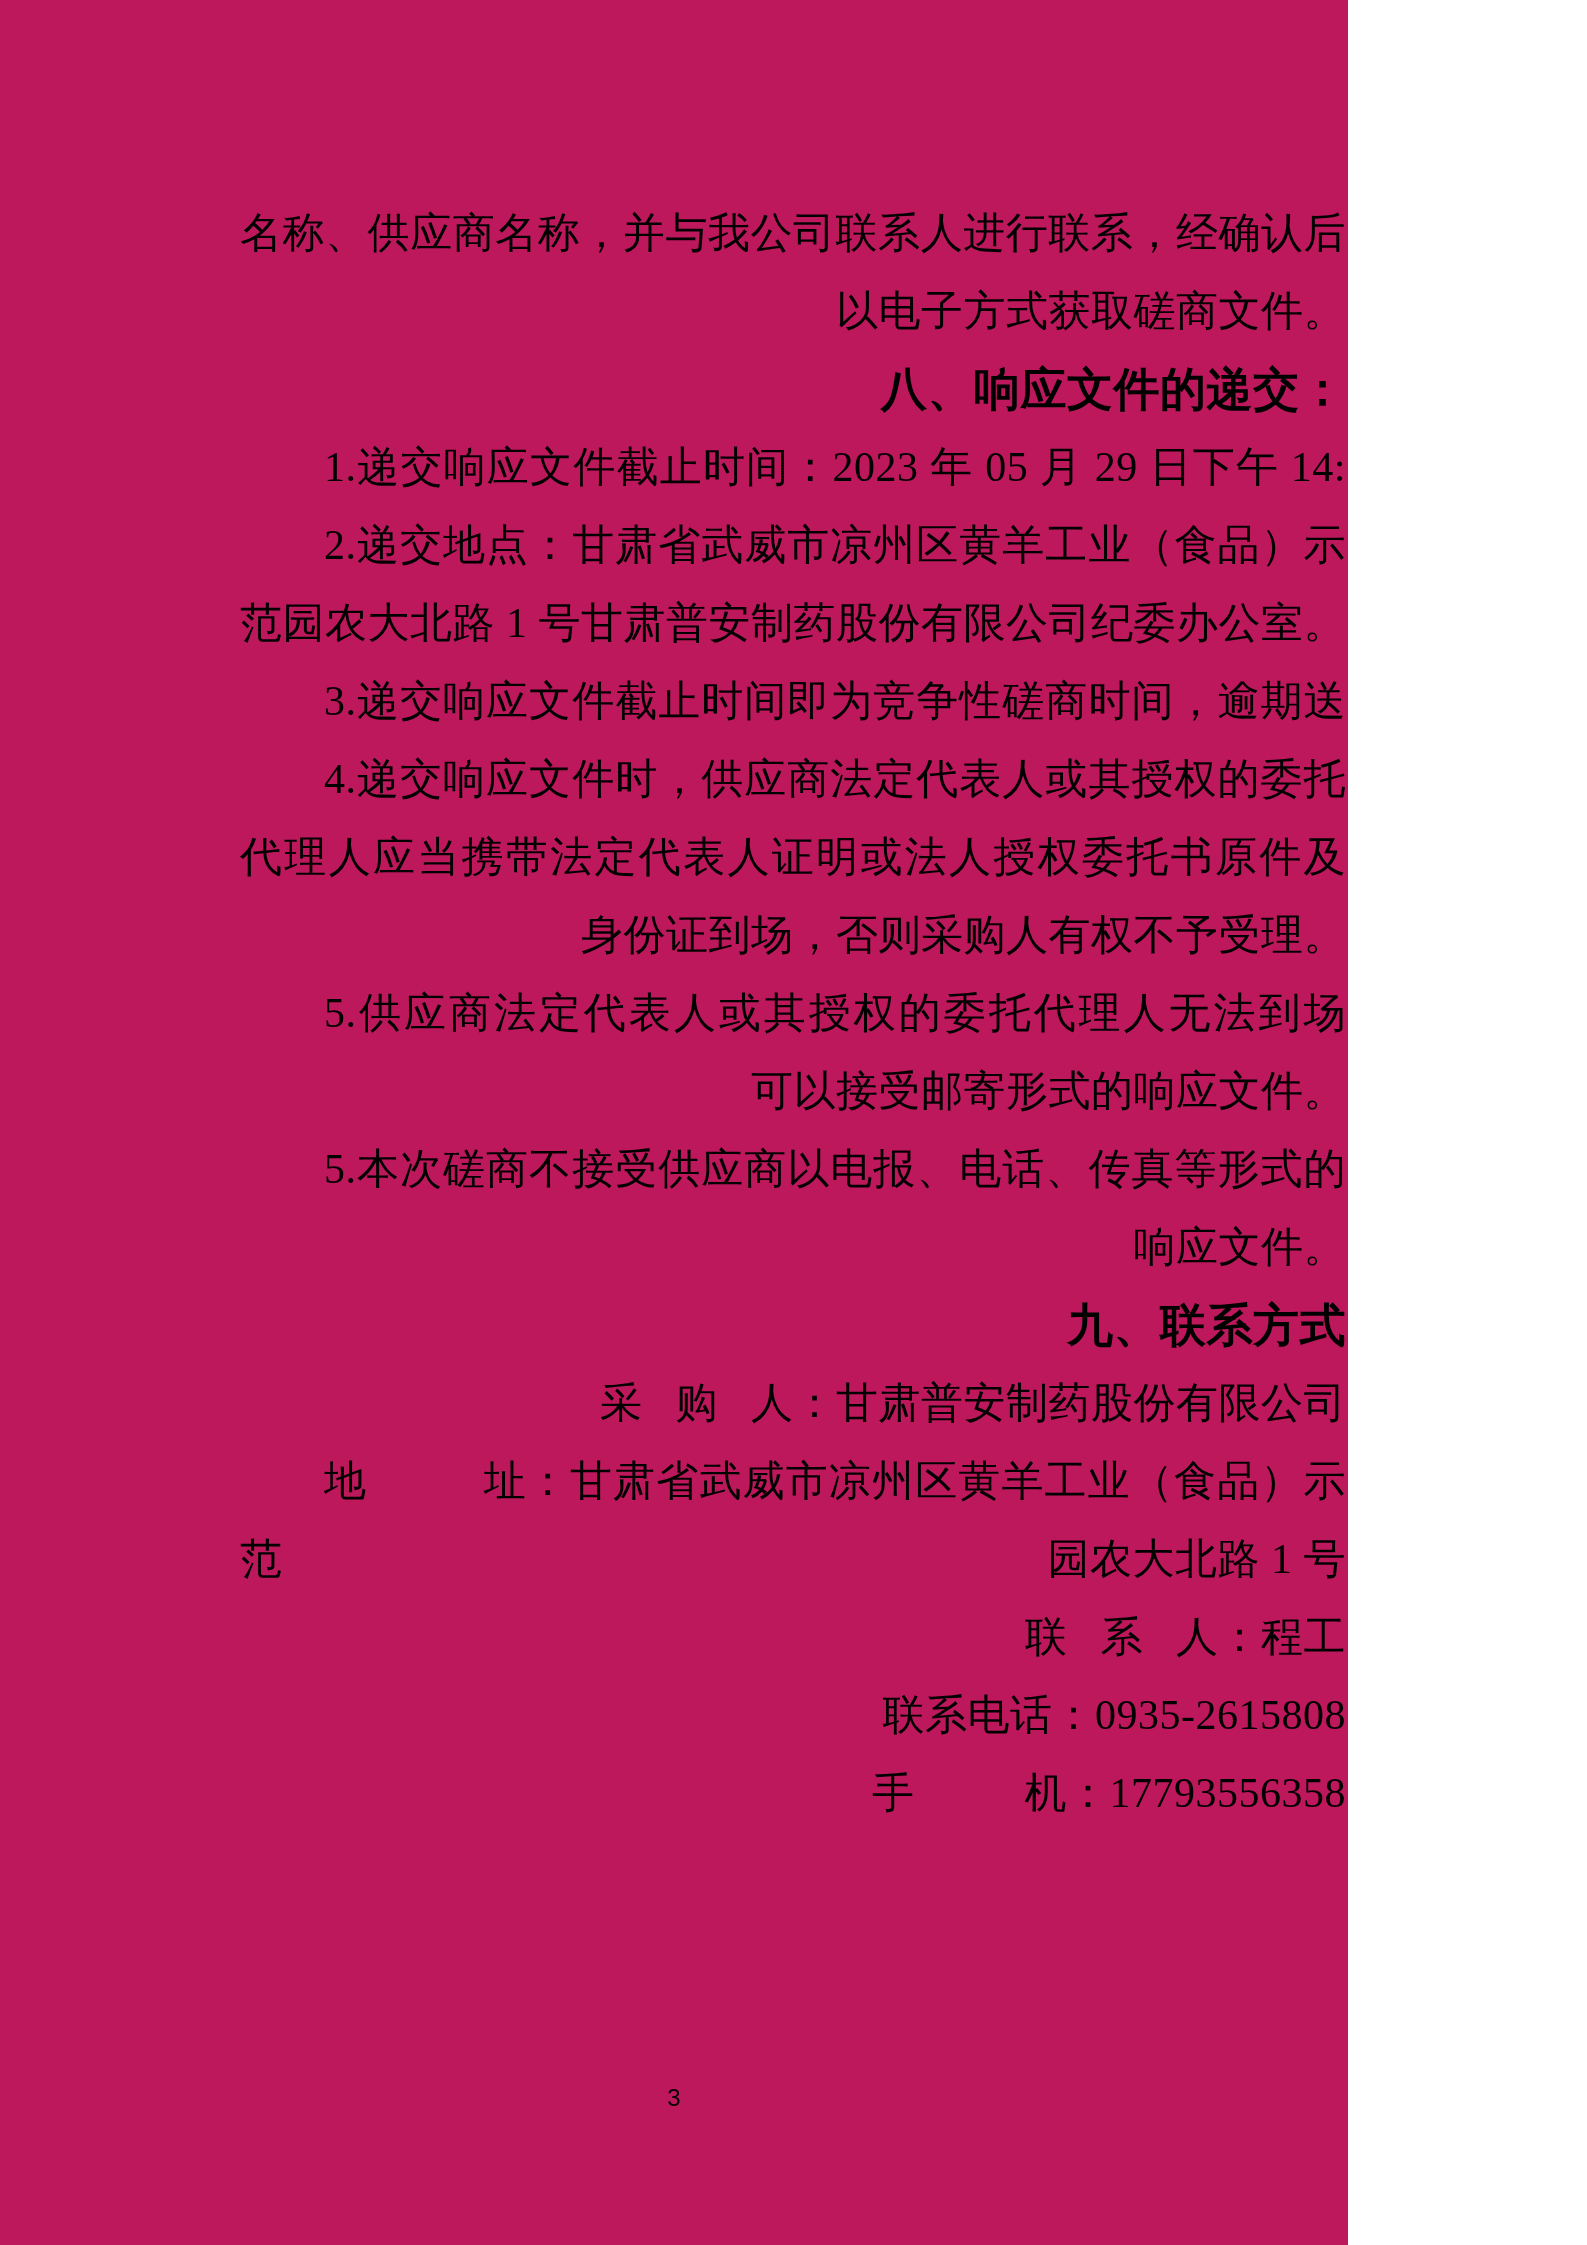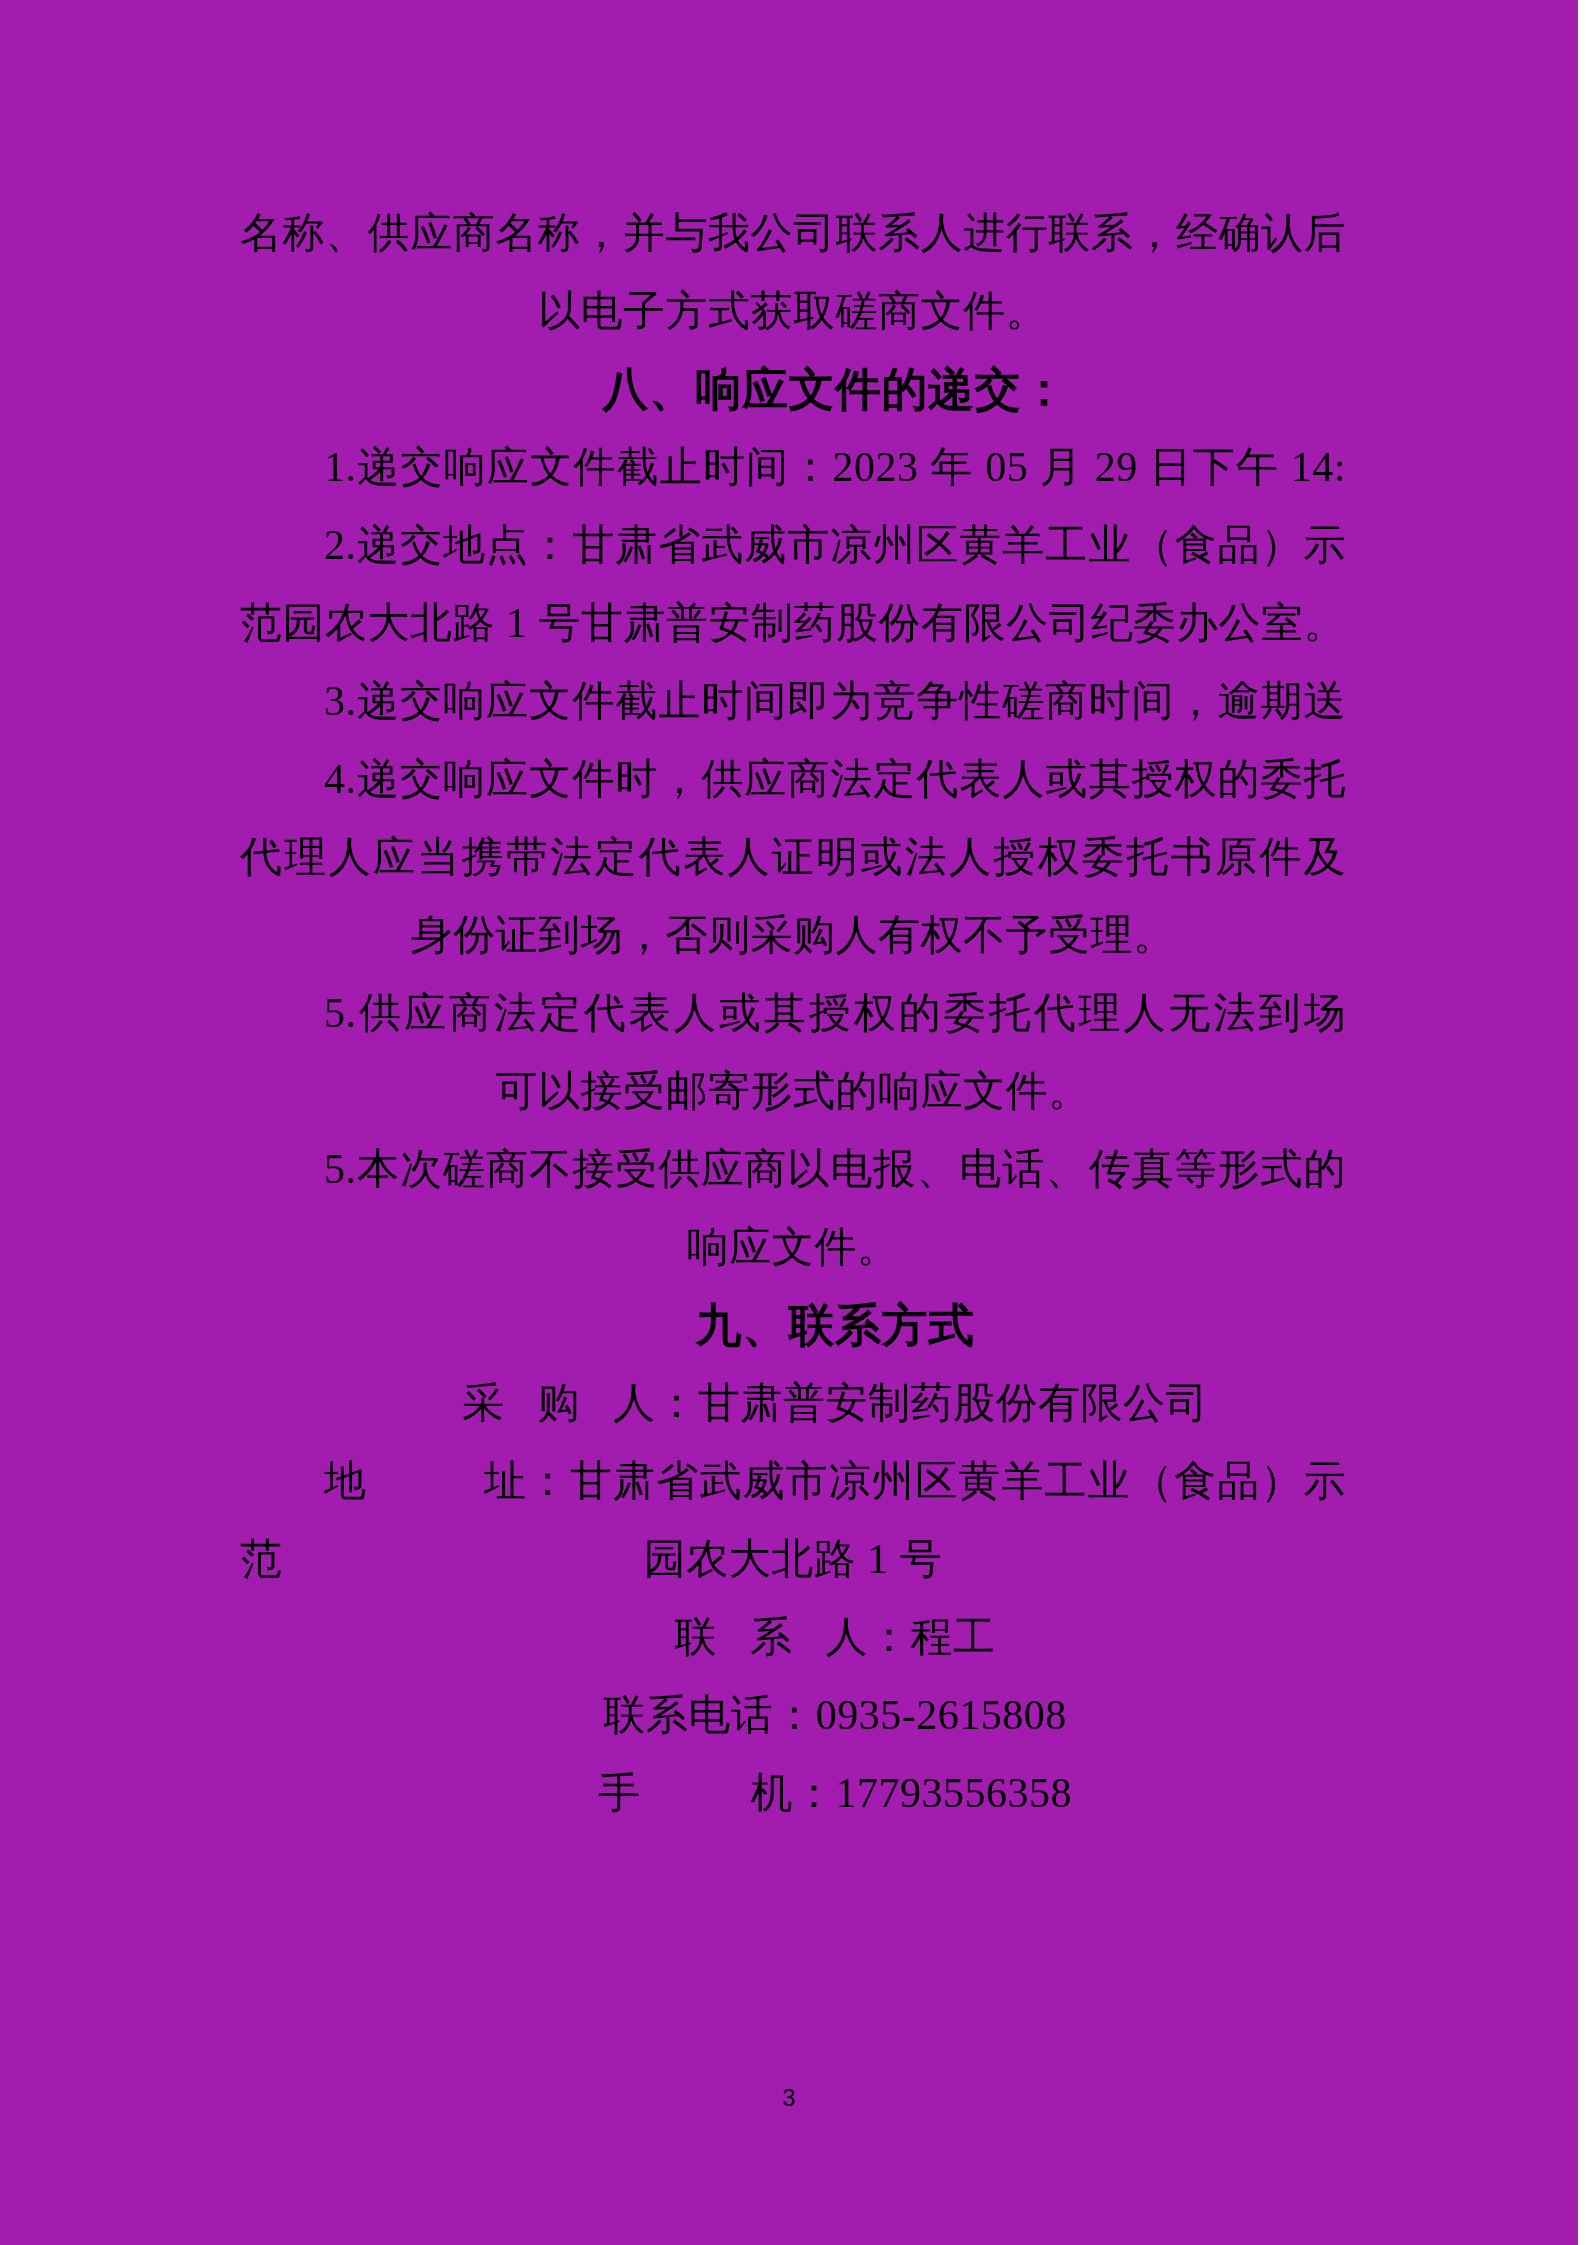--- a/index.html
+++ b/index.html
@@ -2,39 +2,39 @@
 <html><head>
 <meta charset="utf-8">
 <style>
   html, body {
     margin: 0;
     padding: 0;
     background: #ffffff;
   }
   .page {
     position: relative;
-    width: 1578px;
+    width: 1348px;
     height: 2245px;
-    background: #a21caf;
+    background: #be185d;
     overflow: hidden;
     font-family: "Liberation Serif", "DejaVu Serif", serif;
     color: #000000;
   }
   .content {
     position: absolute;
     left: 240px;
     top: 194px;
     width: 1106px;
   }
   .line {
     height: 78px;
     line-height: 78px;
     font-size: 42px;
     white-space: pre-wrap;
-    text-align: center;
+    text-align: right;
     letter-spacing: 0.5px;
   }
   .line.indent {
     text-indent: 84px;
   }
   .line.fill {
     text-align: justify;
     text-align-last: justify;
   }
   .line.heading {

